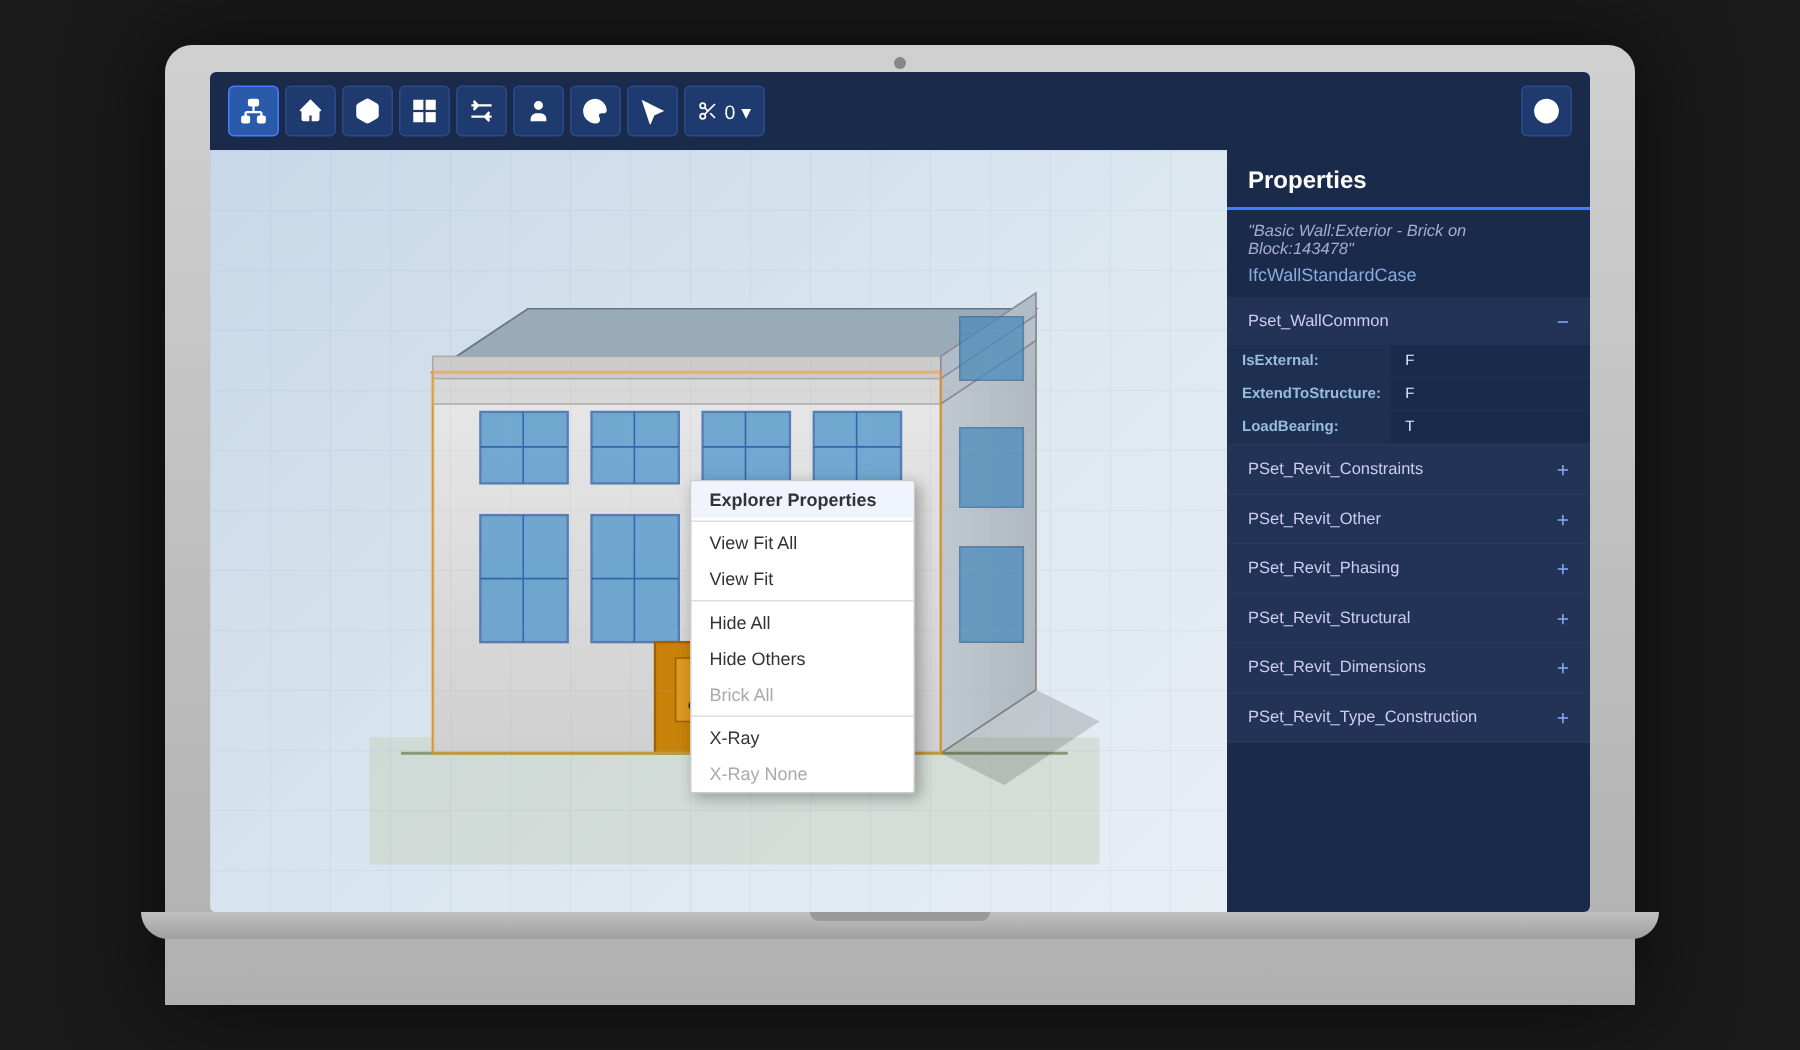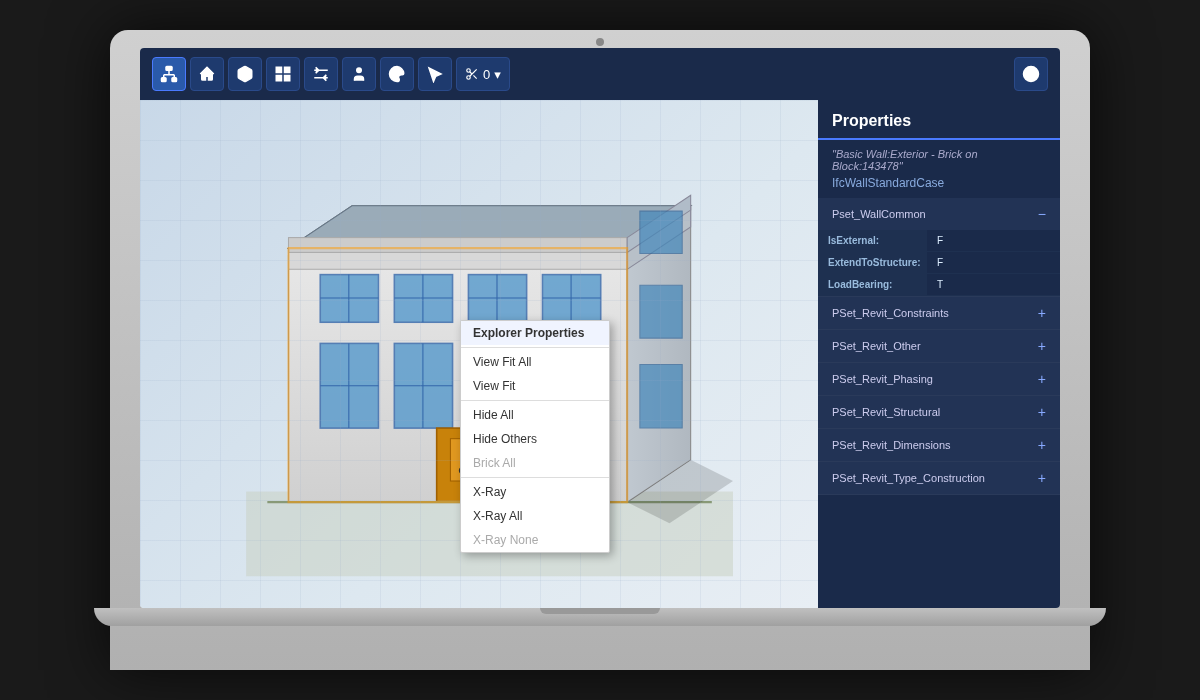--- a/index.html
+++ b/index.html
@@ -453,21 +453,20 @@
             <div class="context-menu-item active">Explorer Properties</div>
             <div class="context-menu-separator"></div>
             <div class="context-menu-item">View Fit All</div>
             <div class="context-menu-item">View Fit</div>
             <div class="context-menu-separator"></div>
             <div class="context-menu-item">Hide All</div>
             <div class="context-menu-item">Hide Others</div>
             <div class="context-menu-item disabled">Brick All</div>
             <div class="context-menu-separator"></div>
             <div class="context-menu-item">X-Ray</div>
-            <div class="context-menu-item">X-Ray All</div>
             <div class="context-menu-item disabled">X-Ray None</div>
 
           </div>
         </div>
 
         <div class="properties-panel">
           <div class="properties-header">Properties</div>
           <div class="properties-subtitle">"Basic Wall:Exterior - Brick on Block:143478"</div>
           <div class="properties-type">IfcWallStandardCase</div>
 

